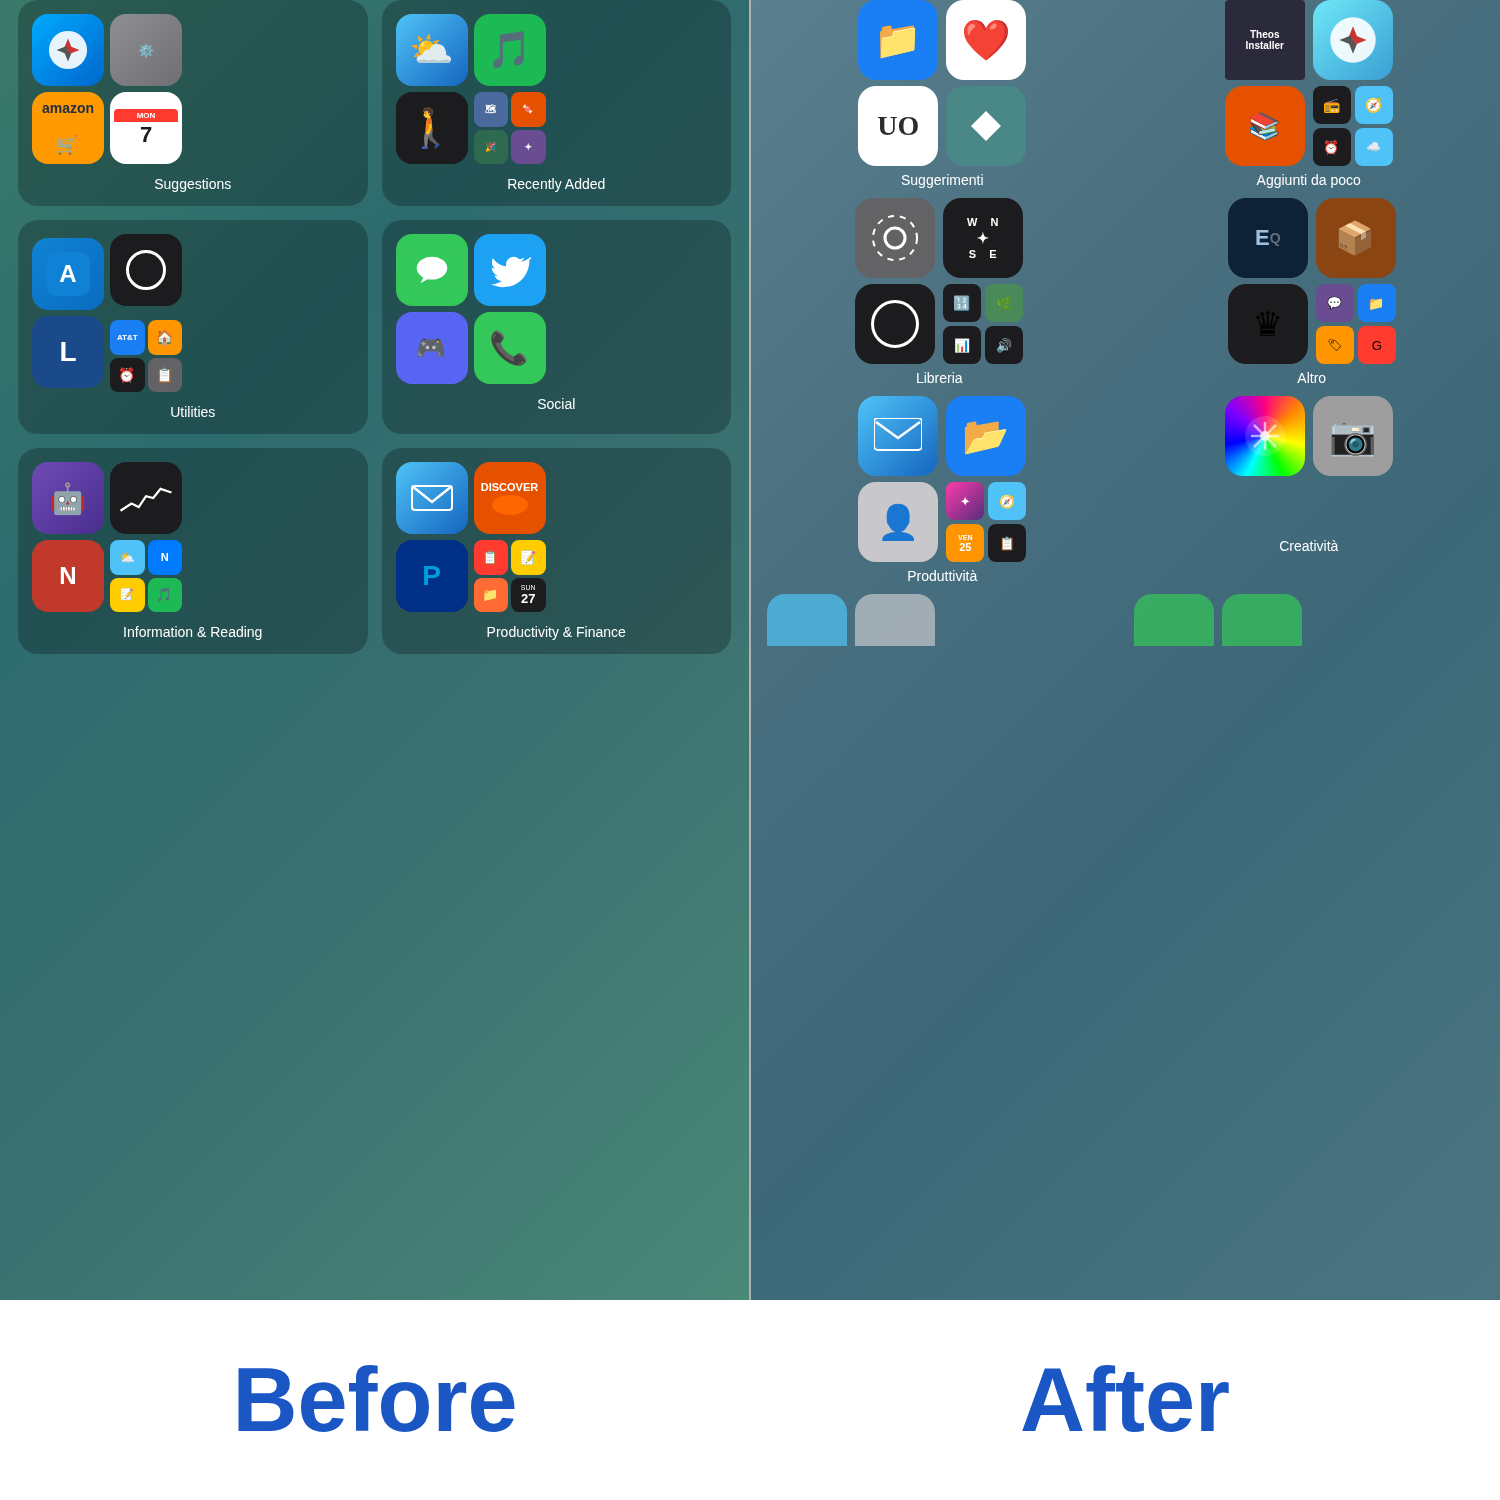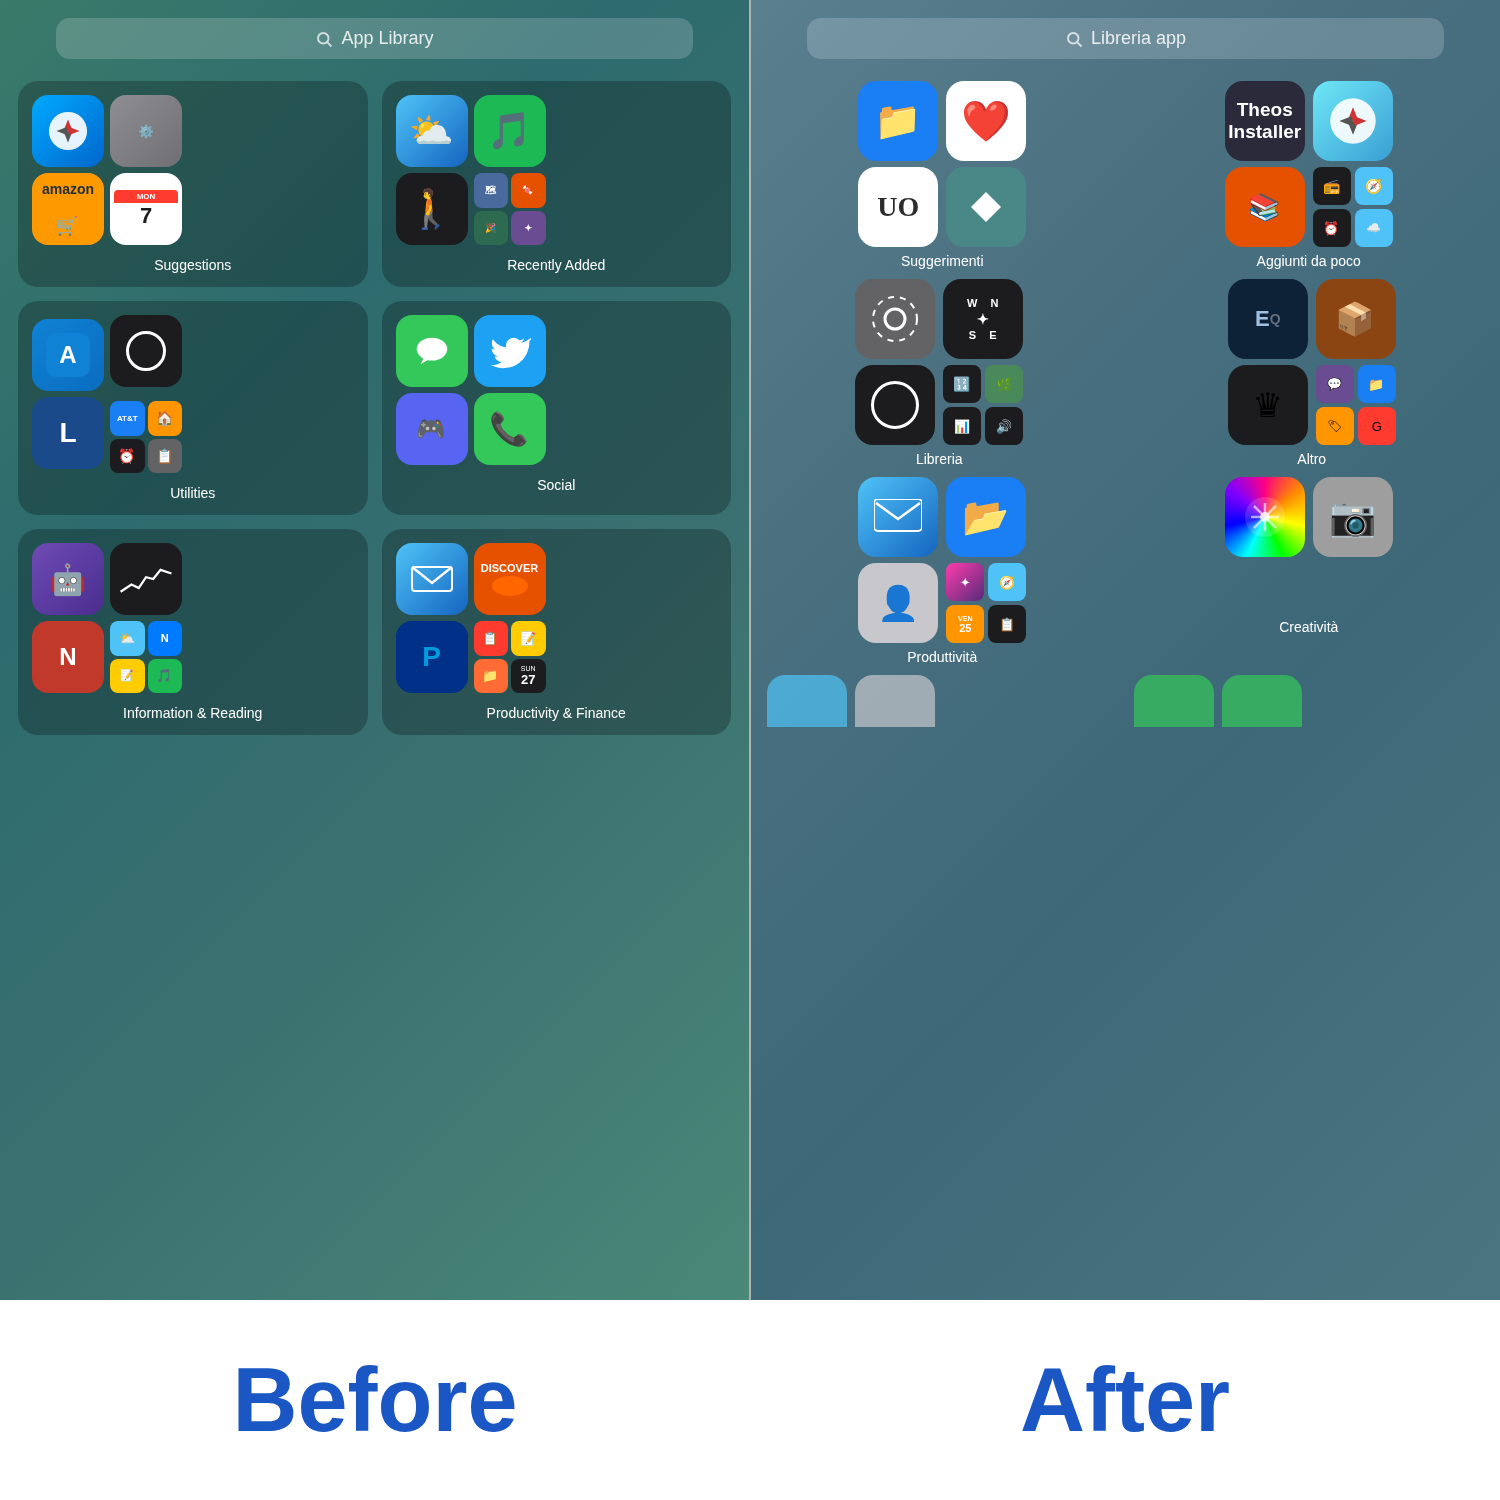--- a/index.html
+++ b/index.html
@@ -176,27 +176,20 @@
       background: rgba(0,0,0,0.3);
     }
   </style>
 </head>
 <body>
 
 <div class="comparison-container">
 
   <div class="panel panel-before">
 
-    <div class="search-bar">
-      <svg class="search-icon-svg" viewBox="0 0 24 24" fill="none" stroke="rgba(255,255,255,0.85)" stroke-width="2.5">
-        <circle cx="11" cy="11" r="7"></circle>
-        <line x1="16.5" y1="16.5" x2="22" y2="22"></line>
-      </svg>
-      <span>App Library</span>
-    </div>
 
     <div class="categories-grid">
 
       <div class="category-folder">
         <div class="folder-row">
           <div class="left-pair">
             <div class="app-icon app-icon-lg safari">
               <svg width="42" height="42" viewBox="0 0 44 44">
                   <circle cx="22" cy="22" r="20" fill="white" opacity="0.9"></circle>
                   <polygon points="22,10 26,20 22,22 18,20" fill="#cc3333"></polygon>
@@ -373,27 +366,20 @@
         <div class="category-label">Productivity &amp; Finance</div>
       </div>
 
     </div>
   </div>
 
   <div class="divider-line"></div>
 
   <div class="panel panel-after">
 
-    <div class="search-bar">
-      <svg class="search-icon-svg" viewBox="0 0 24 24" fill="none" stroke="rgba(255,255,255,0.85)" stroke-width="2.5">
-        <circle cx="11" cy="11" r="7"></circle>
-        <line x1="16.5" y1="16.5" x2="22" y2="22"></line>
-      </svg>
-      <span>Libreria app</span>
-    </div>
 
     <div style="padding: 0 16px; display: flex; flex-direction: column; gap: 10px;">
 
       <div style="display: grid; grid-template-columns: 1fr 1fr; gap: 16px;">
 
         <div style="display:flex; flex-direction:column; gap:6px; align-items:center;">
           <div style="display:flex; gap:8px;">
             <div style="width:80px; height:80px; border-radius:18px; background:#1a7ef5; display:flex; align-items:center; justify-content:center;">
               <span style="font-size:38px;">📁</span>
             </div>
@@ -407,21 +393,21 @@
               <svg width="40" height="40" viewBox="0 0 40 40">
                   <polygon points="20,5 35,20 20,35 5,20" fill="white"></polygon>
                 </svg>
             </div>
           </div>
           <div class="after-cat-label">Suggerimenti</div>
         </div>
 
         <div style="display:flex; flex-direction:column; gap:6px; align-items:center;">
           <div style="display:flex; gap:8px;">
-            <div style="width:80px; height:80px; border-radius:18px; background:#2a2a3a; display:flex; align-items:center; justify-content:center; font-size:19px; font-weight:600; color:white; text-align:center;">Theos<br>Installer</div>
+            <div style="width:80px; height:80px; border-radius:4px; background:#2a2a3a; display:flex; align-items:center; justify-content:center; font-size:10px; font-weight:600; color:white; text-align:center;">Theos<br>Installer</div>
             <div style="width:80px; height:80px; border-radius:18px; background:linear-gradient(135deg, #6ee7f7, #3a9fd4); display:flex; align-items:center; justify-content:center;">
               <svg width="50" height="50" viewBox="0 0 44 44">
                   <circle cx="22" cy="22" r="20" fill="white" opacity="0.9"></circle>
                   <polygon points="22,10 26,20 22,22 18,20" fill="#cc3333"></polygon>
                   <polygon points="22,34 18,24 22,22 26,24" fill="#555"></polygon>
                   <polygon points="10,22 20,18 22,22 20,26" fill="#555"></polygon>
                   <polygon points="34,22 24,26 22,22 24,18" fill="#cc3333"></polygon>
                 </svg>
             </div>
           </div>

